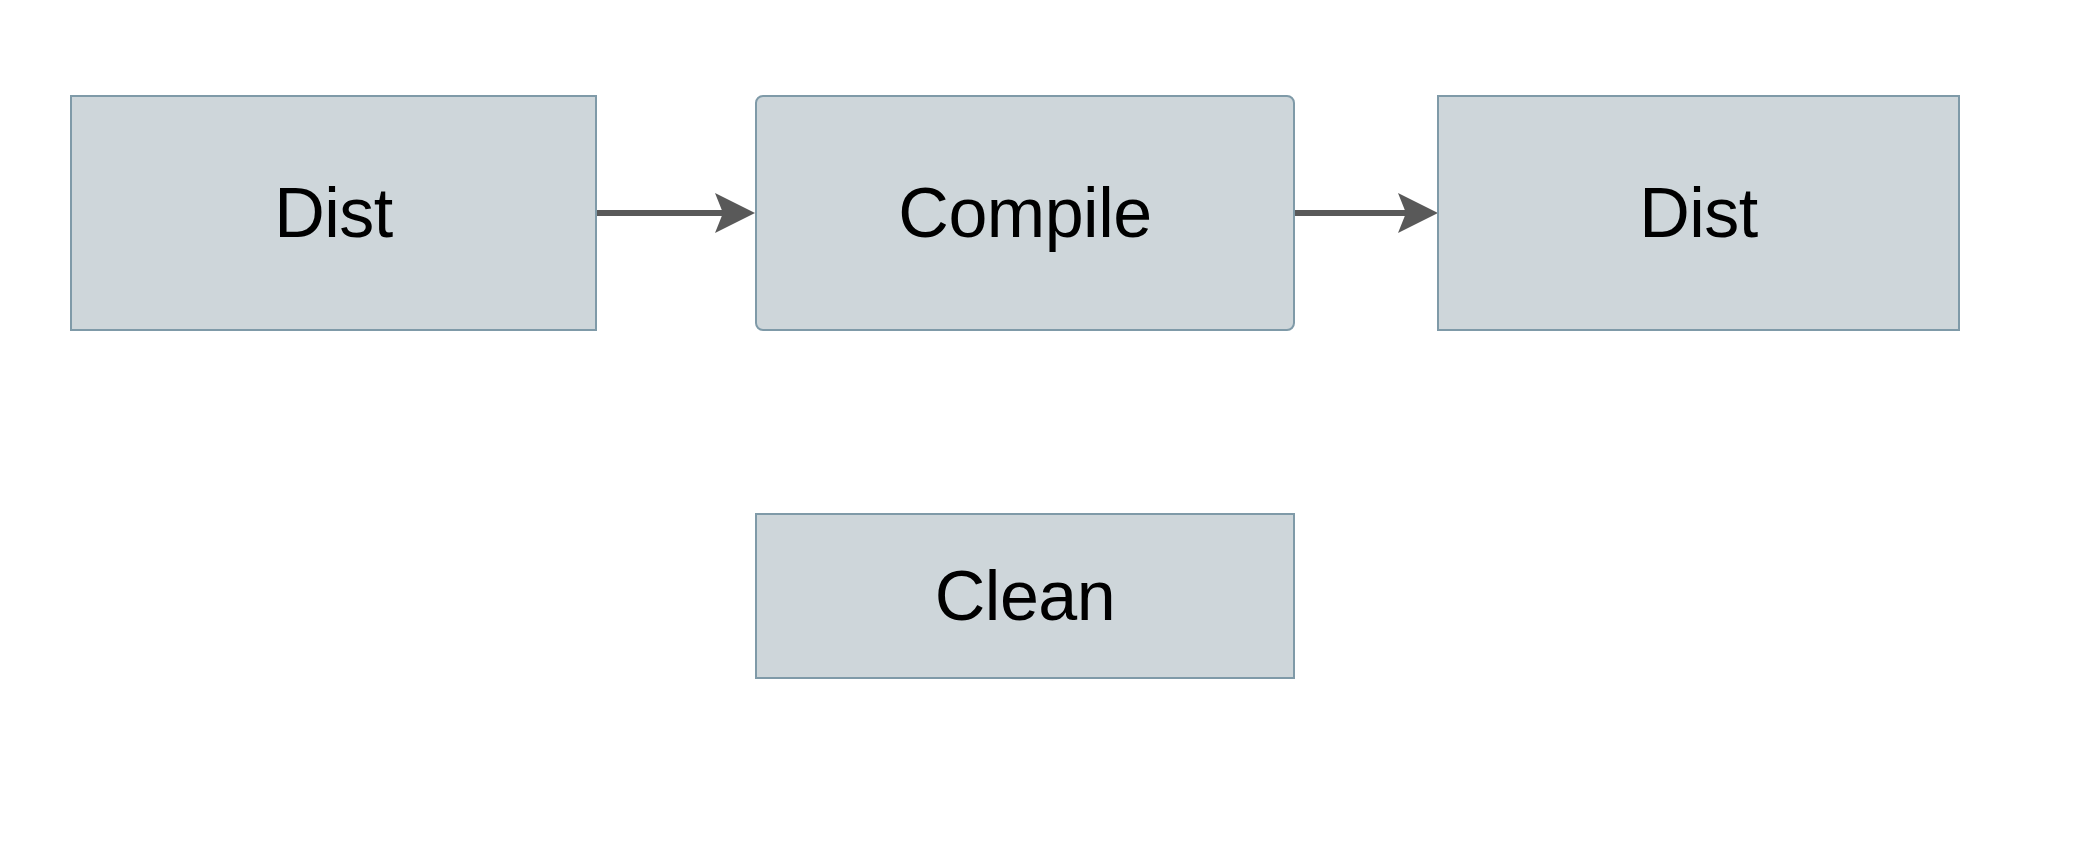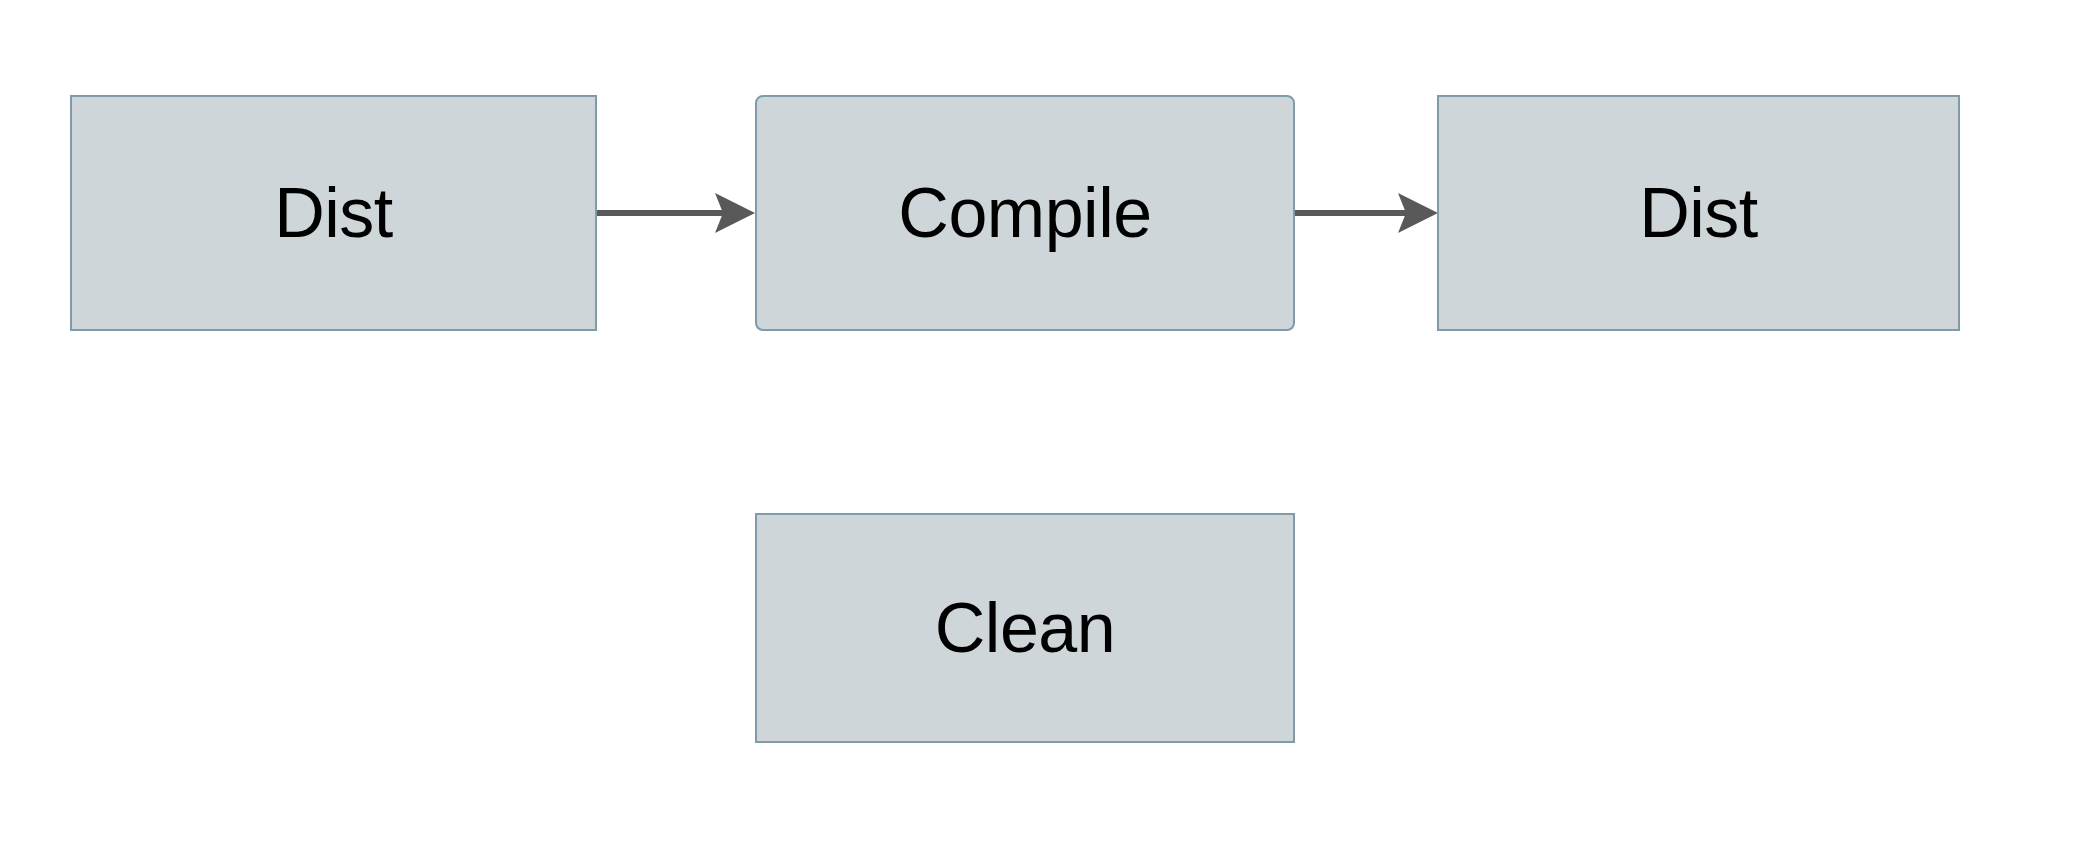--- a/index.html
+++ b/index.html
@@ -76,17 +76,17 @@
 
   <svg class="edge" id="edge-compile-init" viewBox="0 0 145 62">
     <line class="edge-line" x1="0" y1="31" x2="113" y2="31" style="stroke: rgb(89, 89, 89);"></line>
     <path class="edge-head" d="M 143 31 L 103 11 L 111 31 L 103 51 Z" style="fill: rgb(89, 89, 89);"></path>
   </svg>
 
   <div class="node" id="node-init" style="left: 1437px; top: 95px; width: 523px; height: 236px; background: rgb(206, 214, 218); border-color: rgb(127, 154, 168);">
     <span class="node-label" style="color: rgb(0, 0, 0);">Dist</span>
   </div>
 
-  <div class="node" id="node-clean" style="left: 755px; top: 513px; width: 540px; height: 230px; background: rgb(206, 214, 218); border-color: rgb(127, 154, 168);">
+  <div class="node" id="node-clean" style="left: 755px; top: 513px; width: 540px; height: 166px; background: rgb(206, 214, 218); border-color: rgb(127, 154, 168);">
     <span class="node-label" style="color: rgb(0, 0, 0);">Clean</span>
   </div>
 
 </div>
 
 </body></html>

